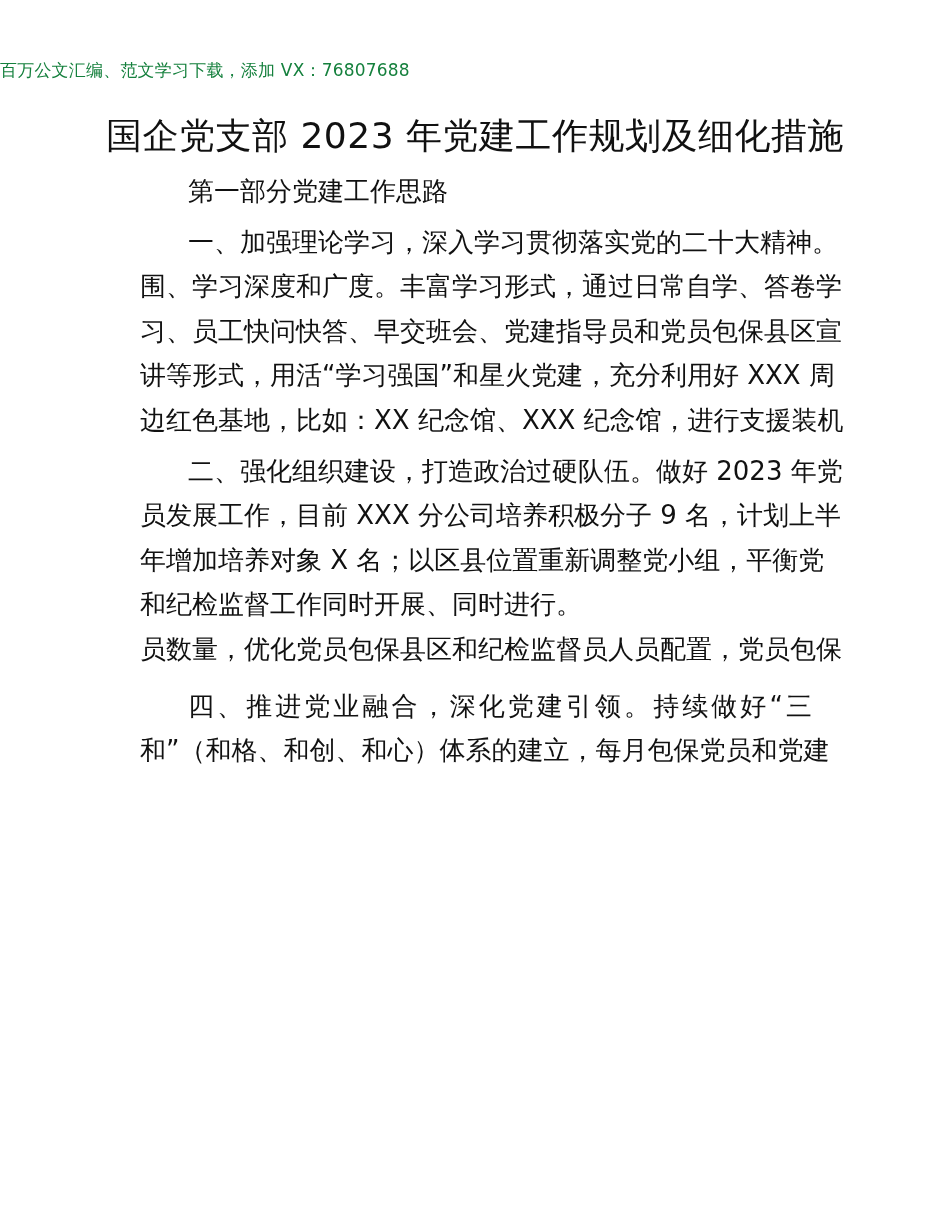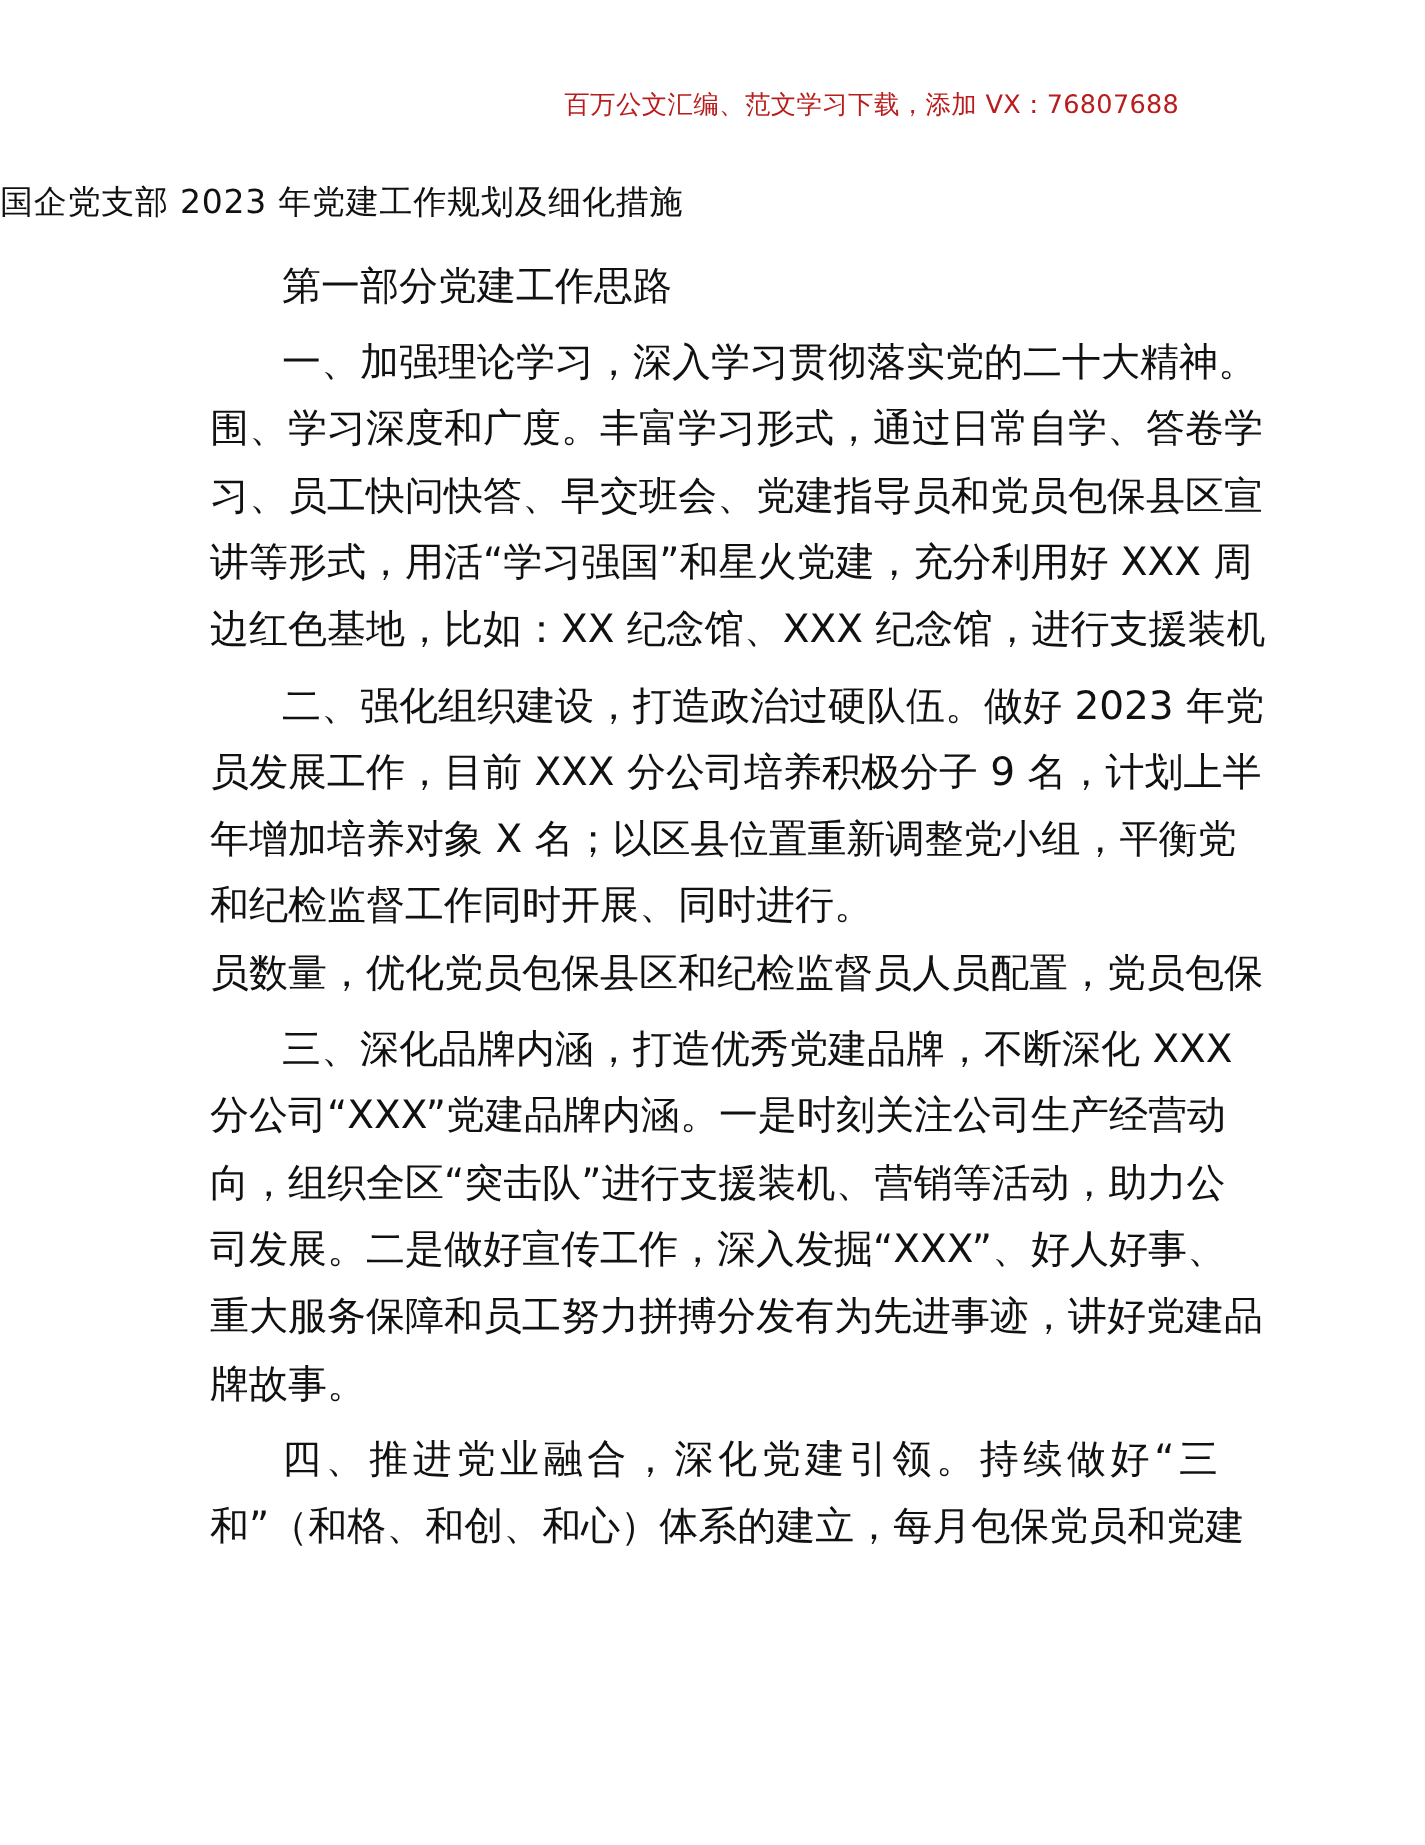--- a/index.html
+++ b/index.html
@@ -1,21 +1,21 @@
 <!DOCTYPE html>
 <html><head>
 <meta charset="utf-8">
 <style>
   html, body { margin: 0; padding: 0; background: #ffffff; }
   body { width: 950px; height: 1230px; overflow: hidden; position: relative;
          font-family: "DejaVu Sans", "Liberation Sans", sans-serif; color: #111111; }
-  .watermark { position: absolute; top: 57px; left: 0; width: 786px; text-align: right;
-               font-size: 17px; line-height: 26px; color: #b91c1c; letter-spacing: 0.2px; }
-  .title { position: absolute; top: 113px; left: 0; width: 950px; 
-           font-size: 22px; line-height: 46px; color: #111; letter-spacing: 0.5px; }
+  .watermark { position: absolute; top: 57px; left: 0; width: 786px; text-align: left;
+               font-size: 17px; line-height: 26px; color: #15803d; letter-spacing: 0.2px; }
+  .title { position: absolute; top: 113px; left: 0; width: 950px; text-align: center;
+           font-size: 36px; line-height: 46px; color: #111; letter-spacing: 0.5px; }
   .content { position: absolute; top: 169px; left: 140px; width: 672px; }
   .line { display: block; font-size: 26px; line-height: 44.6px; height: 44.6px;
           white-space: nowrap; text-align: justify; text-align-last: justify; }
   .line.last { text-align-last: left; }
   .line.indent { padding-left: 48px; }
   .gap { height: 6px; }
 </style>
 </head>
 <body>
 
@@ -37,27 +37,19 @@
 
   <div>
     <span class="line indent">二、强化组织建设，打造政治过硬队伍。做好 2023 年党</span>
     <span class="line">员发展工作，目前 XXX 分公司培养积极分子 9 名，计划上半</span>
     <span class="line">年增加培养对象 X 名；以区县位置重新调整党小组，平衡党</span>
     <span class="line last">和纪检监督工作同时开展、同时进行。</span>
     <span class="line">员数量，优化党员包保县区和纪检监督员人员配置，党员包保</span>
   </div>
   <div class="gap"></div>
 
-  <div>
-    <span class="line indent">三、深化品牌内涵，打造优秀党建品牌，不断深化 XXX</span>
-    <span class="line">分公司“XXX”党建品牌内涵。一是时刻关注公司生产经营动</span>
-    <span class="line">向，组织全区“突击队”进行支援装机、营销等活动，助力公</span>
-    <span class="line">司发展。二是做好宣传工作，深入发掘“XXX”、好人好事、</span>
-    <span class="line">重大服务保障和员工努力拼搏分发有为先进事迹，讲好党建品</span>
-    <span class="line last">牌故事。</span>
-  </div>
   <div class="gap"></div>
 
   <div>
     <span class="line indent">四、推进党业融合，深化党建引领。持续做好“三</span>
     <span class="line">和”（和格、和创、和心）体系的建立，每月包保党员和党建</span>
   </div>
 </div>
 
 </body></html>

